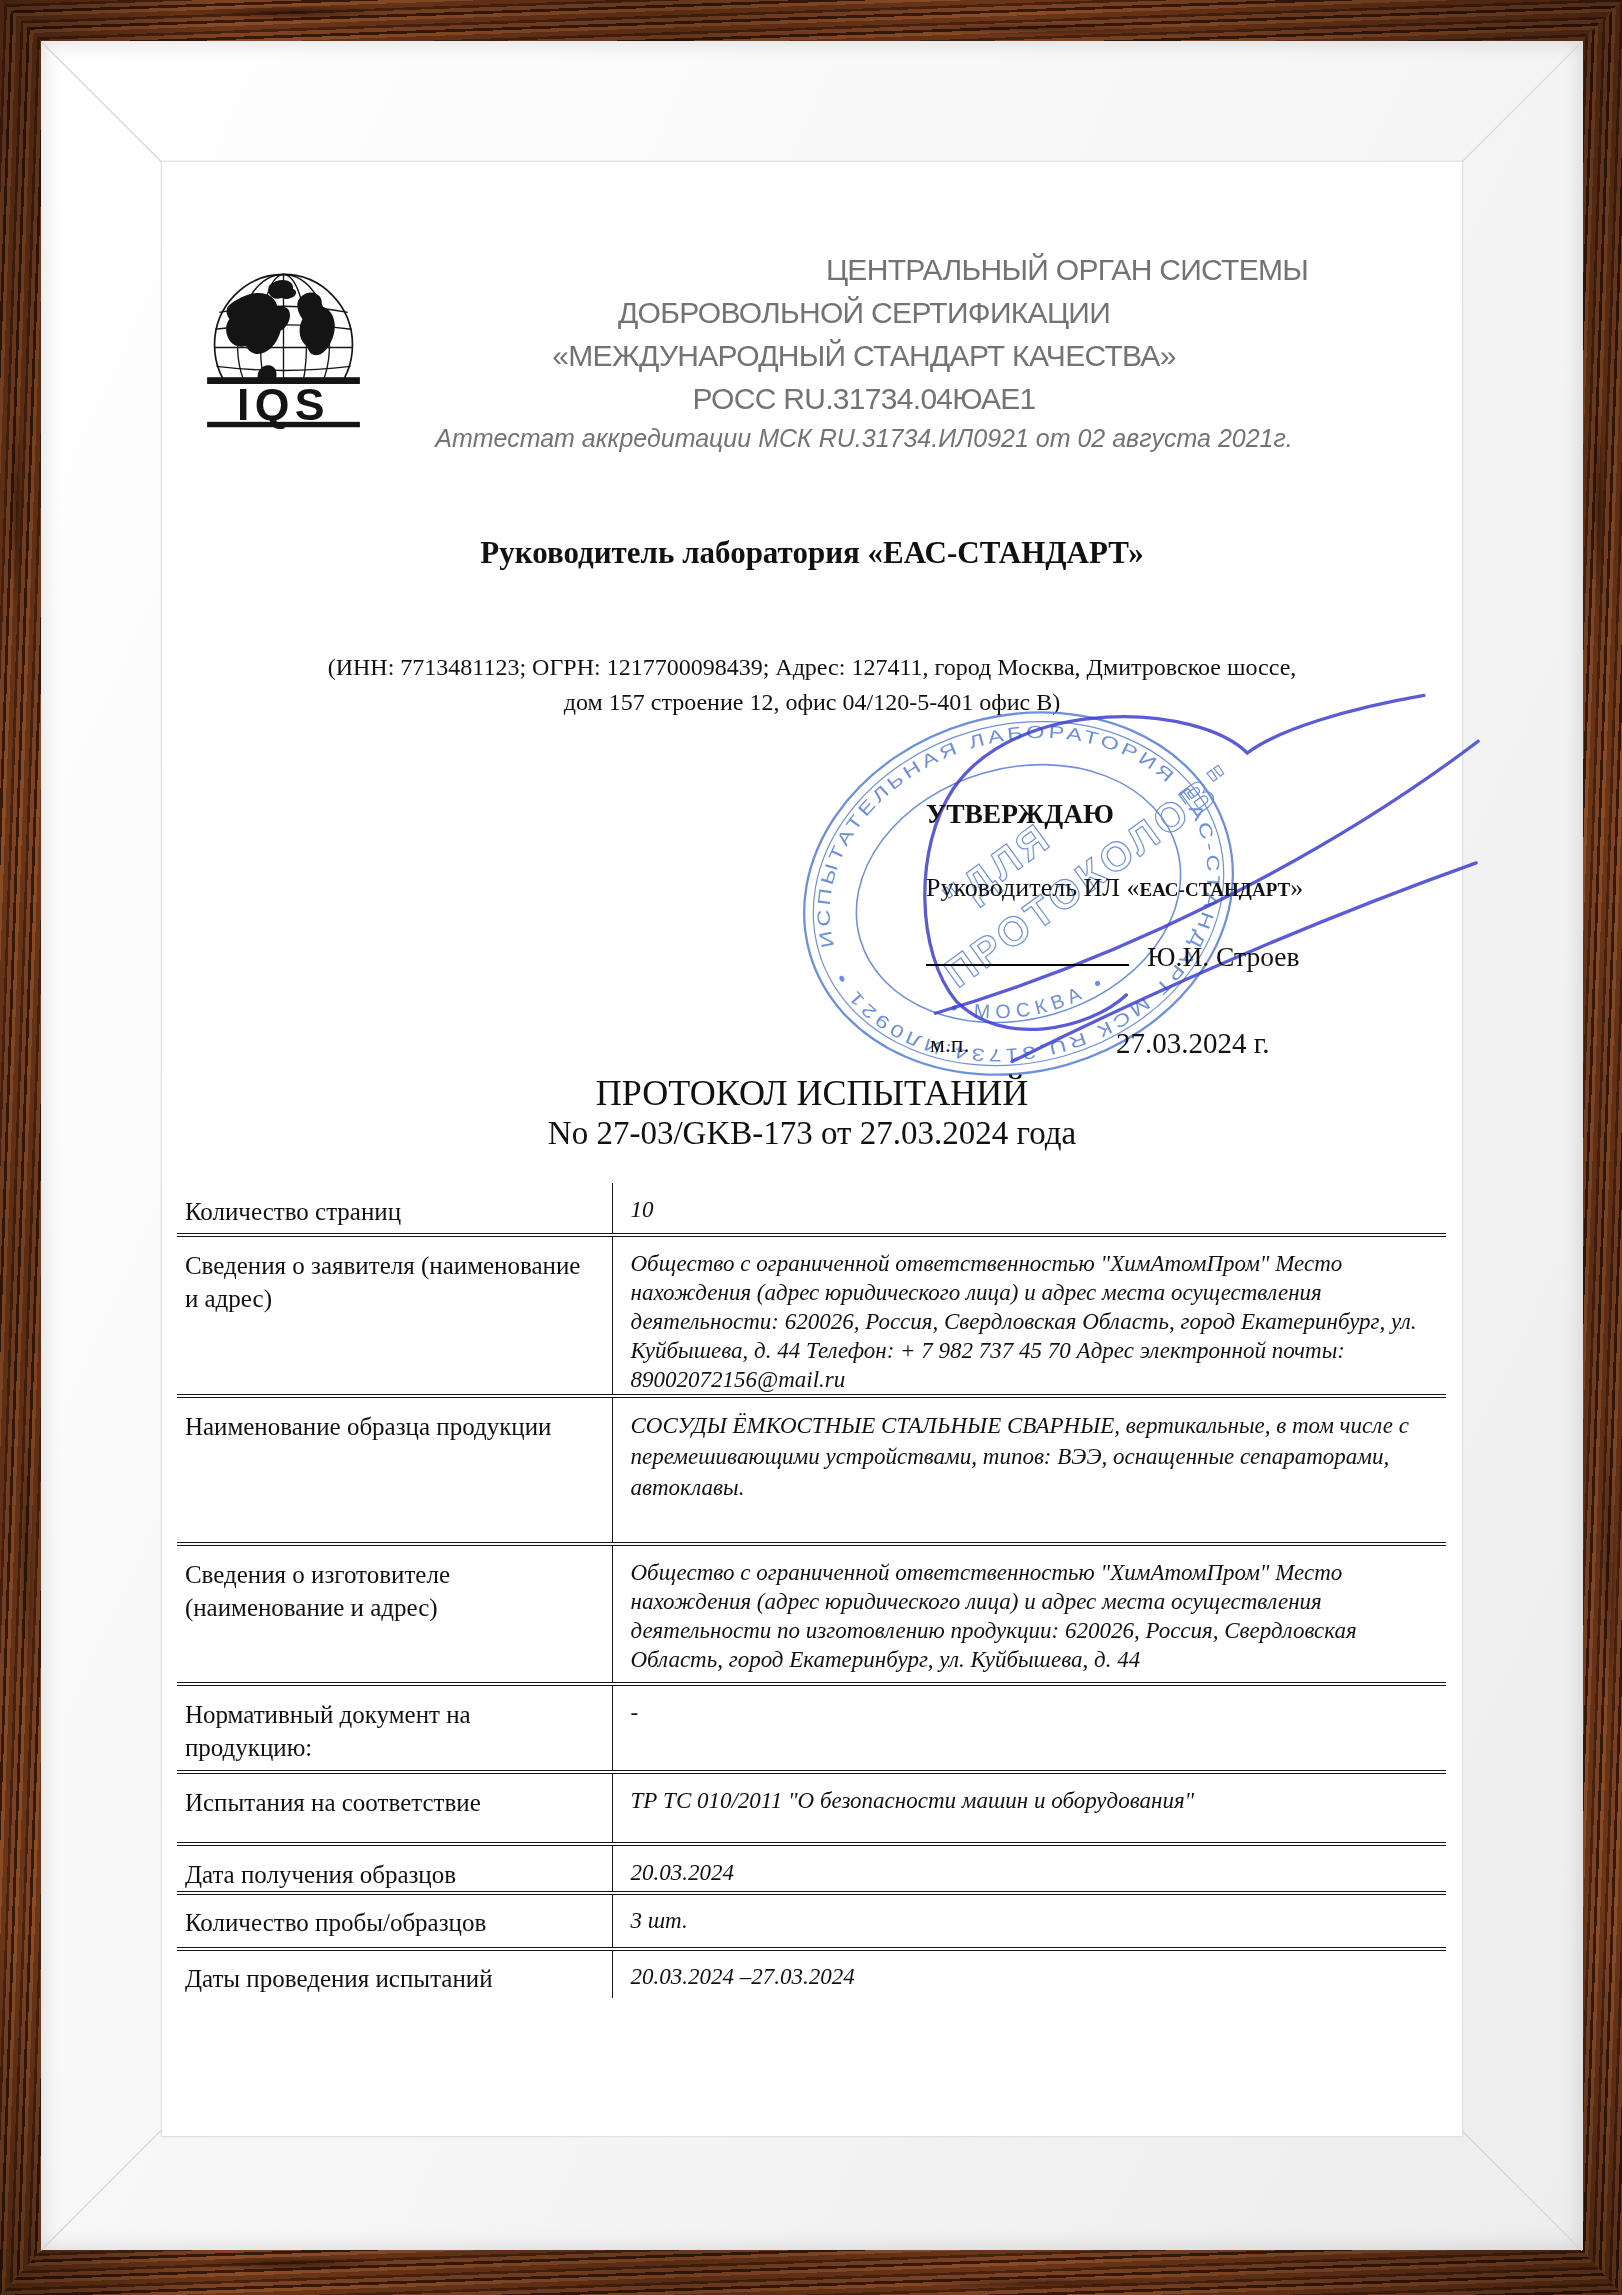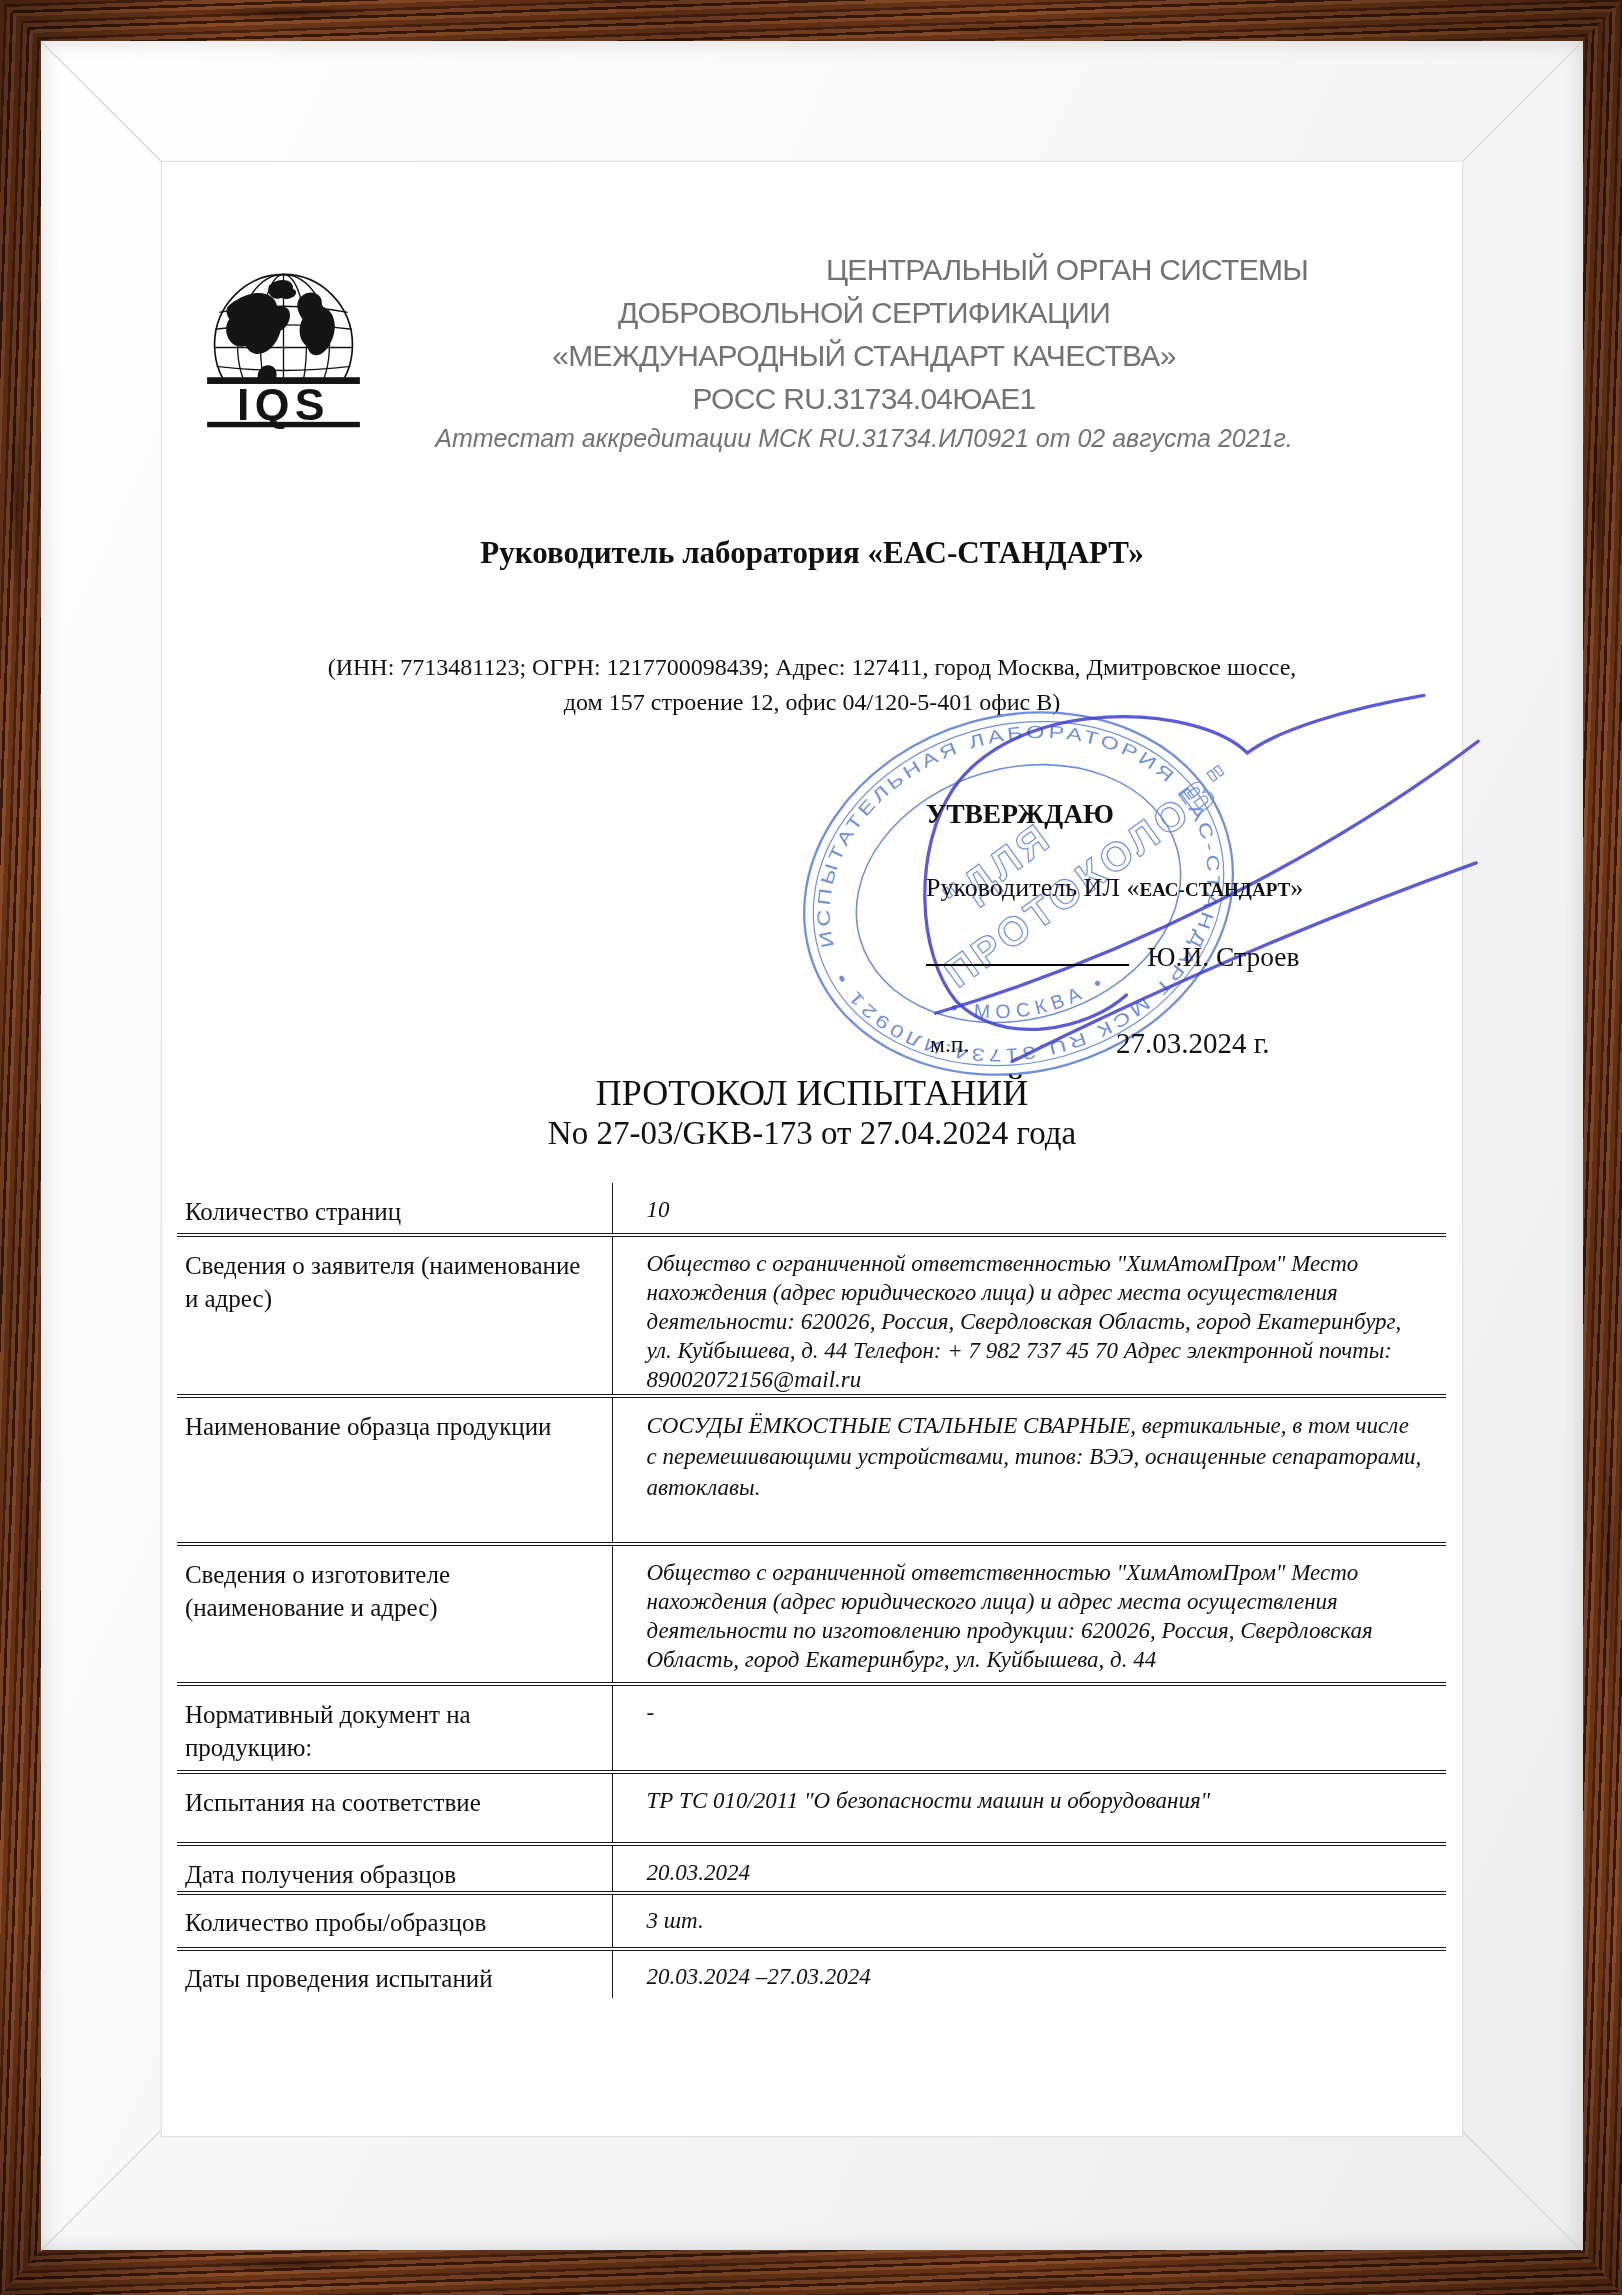--- a/index.html
+++ b/index.html
@@ -96,21 +96,21 @@
   .protocol-title{position:absolute;left:0;top:910px;width:1300px;text-align:center;font-size:36px;line-height:42px;}
   .protocol-number{position:absolute;left:0;top:950px;width:1300px;text-align:center;font-size:33px;line-height:42px;}
 
   
   .doc-table{
     position:absolute;left:15px;top:1021px;width:1269px;
     border-collapse:collapse;table-layout:fixed;
   }
   .doc-table td{vertical-align:top;padding-top:11.8px;}
   .doc-table td.lbl{width:435px;border-right:1.3px solid #161616;padding-left:7.9px;padding-right:19.6px;font-size:25px;line-height:33px;}
-  .doc-table td.val{padding-left:34px;padding-right:22px;font-style:italic;font-size:23px;line-height:29px;}
+  .doc-table td.val{padding-left:18px;padding-right:22px;font-style:italic;font-size:23px;line-height:29px;}
   .doc-table tr+tr td{border-top:4.6px double #161616;}
   .doc-table tr:nth-child(1) td{height:52px;}
   .doc-table tr:nth-child(2) td{height:147px;}
   .doc-table tr:nth-child(3) td{height:148px;}
   .doc-table tr:nth-child(3) td.val{line-height:31px;}
   .doc-table tr:nth-child(4) td{height:140px;}
   .doc-table tr:nth-child(5) td{height:88px;}
   .doc-table tr:nth-child(6) td{height:72px;}
   .doc-table tr:nth-child(7) td{height:40px;margin-top:15px;}
   .doc-table tr:nth-child(8) td{height:56px;}
@@ -200,21 +200,21 @@
 
     <div class="approve-title">УТВЕРЖДАЮ</div>
     <div class="approve-role"><span>Руководитель ИЛ «</span><span class="company">ЕАС-СТАНДАРТ</span><span>»</span></div>
     <div class="approve-sign"><span class="sig-line"></span><span>Ю.И. Строев</span></div>
     <div class="approve-mp-row">
       <span>м.п.</span>
       <span class="approve-date">27.03.2024 г.</span>
     </div>
 
     <div class="protocol-title">ПРОТОКОЛ ИСПЫТАНИЙ</div>
-    <div class="protocol-number">No 27-03/GKB-173 от 27.04.2024 года</div>
+    <div class="protocol-number">No 27-03/GKB-173 от 27.03.2024 года</div>
 
     <table class="doc-table">
       <tbody>
         <tr>
           <td class="lbl">Количество страниц</td>
           <td class="val">10</td>
         </tr>
         <tr>
           <td class="lbl">Сведения о заявителя (наименование и адрес)</td>
           <td class="val">Общество с ограниченной ответственностью "ХимАтомПром" Место нахождения (адрес юридического лица) и адрес места осуществления деятельности: 620026, Россия, Свердловская Область, город Екатеринбург, ул. Куйбышева, д. 44 Телефон: + 7 982 737 45 70 Адрес электронной почты: 89002072156@mail.ru</td>

